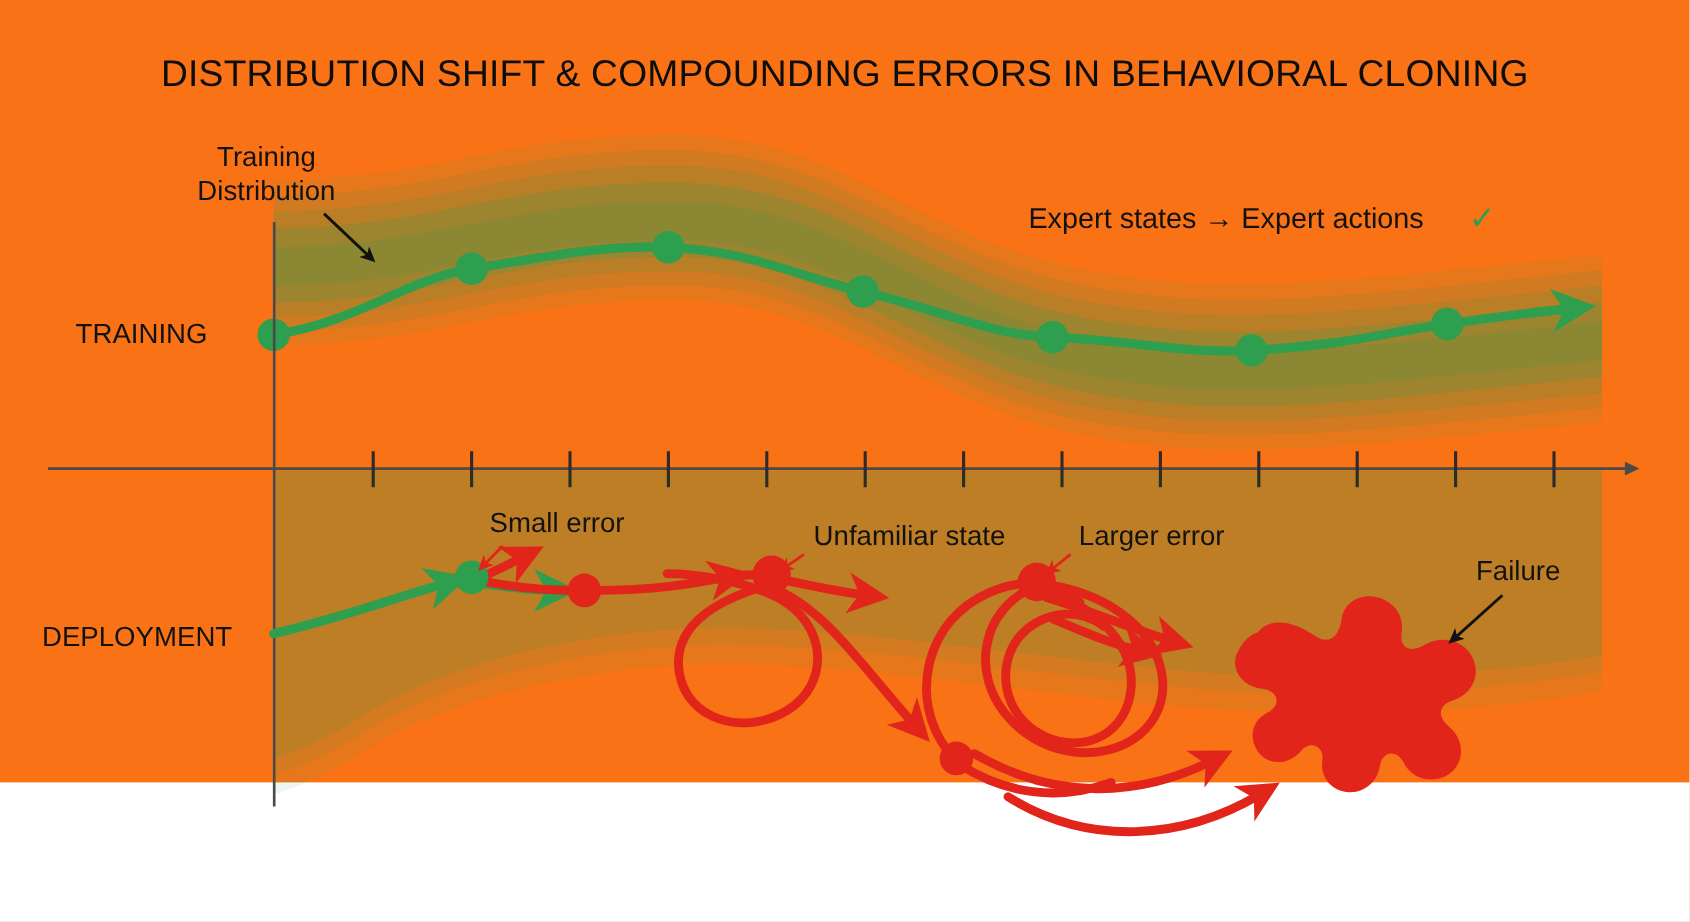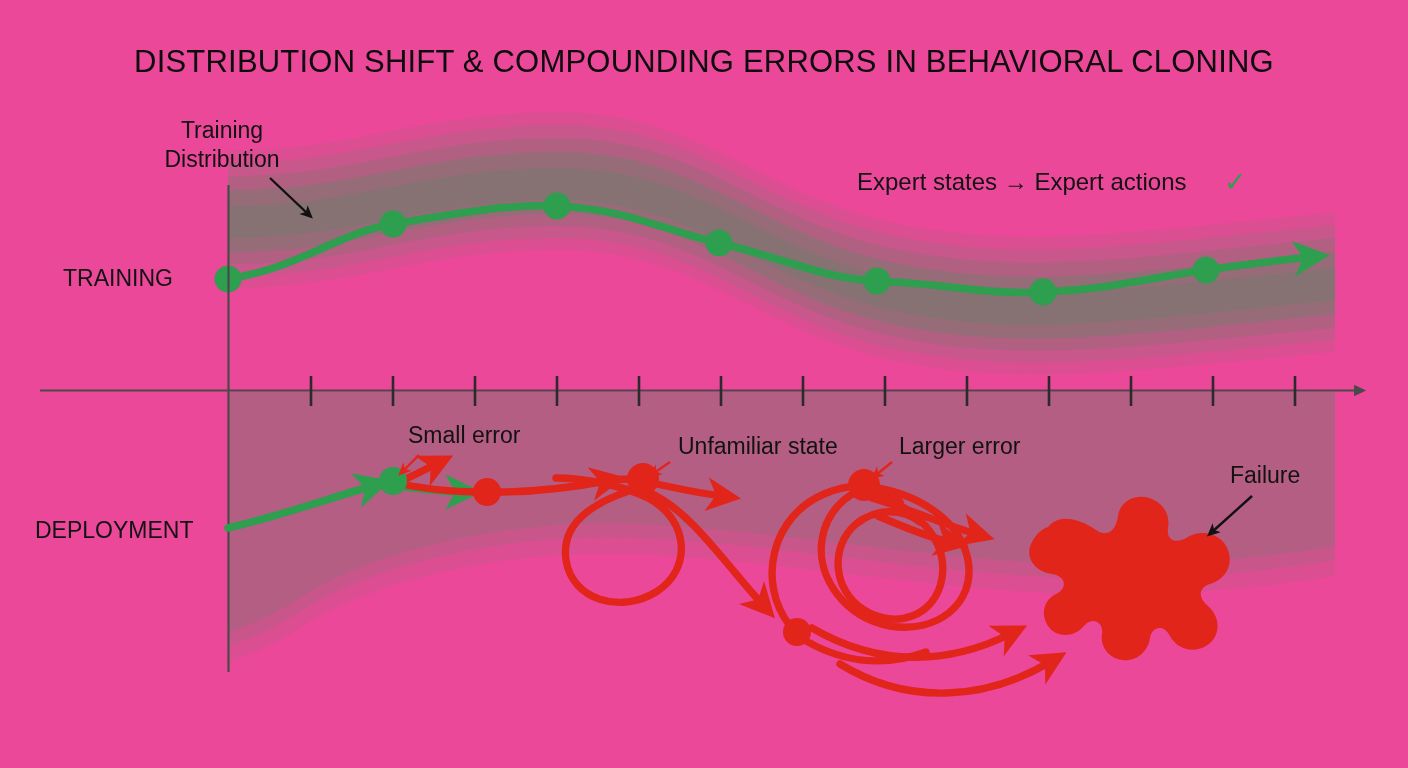--- a/index.html
+++ b/index.html
@@ -10,22 +10,22 @@
   body {
     width: 1408px;
     height: 768px;
     font-family: "Liberation Sans", sans-serif;
     overflow: hidden;
     position: relative;
   }
   #canvas-root {
     position: relative;
     width: 1408px;
-    height: 768px;
-    background: #ec4899;
+    height: 652px;
+    background: #f97316;
   }
   #diagram-svg {
     position: absolute;
     left: 0;
     top: 0;
   }
   .txt {
     font-family: "Liberation Sans", sans-serif;
     fill: #111111;
   }

